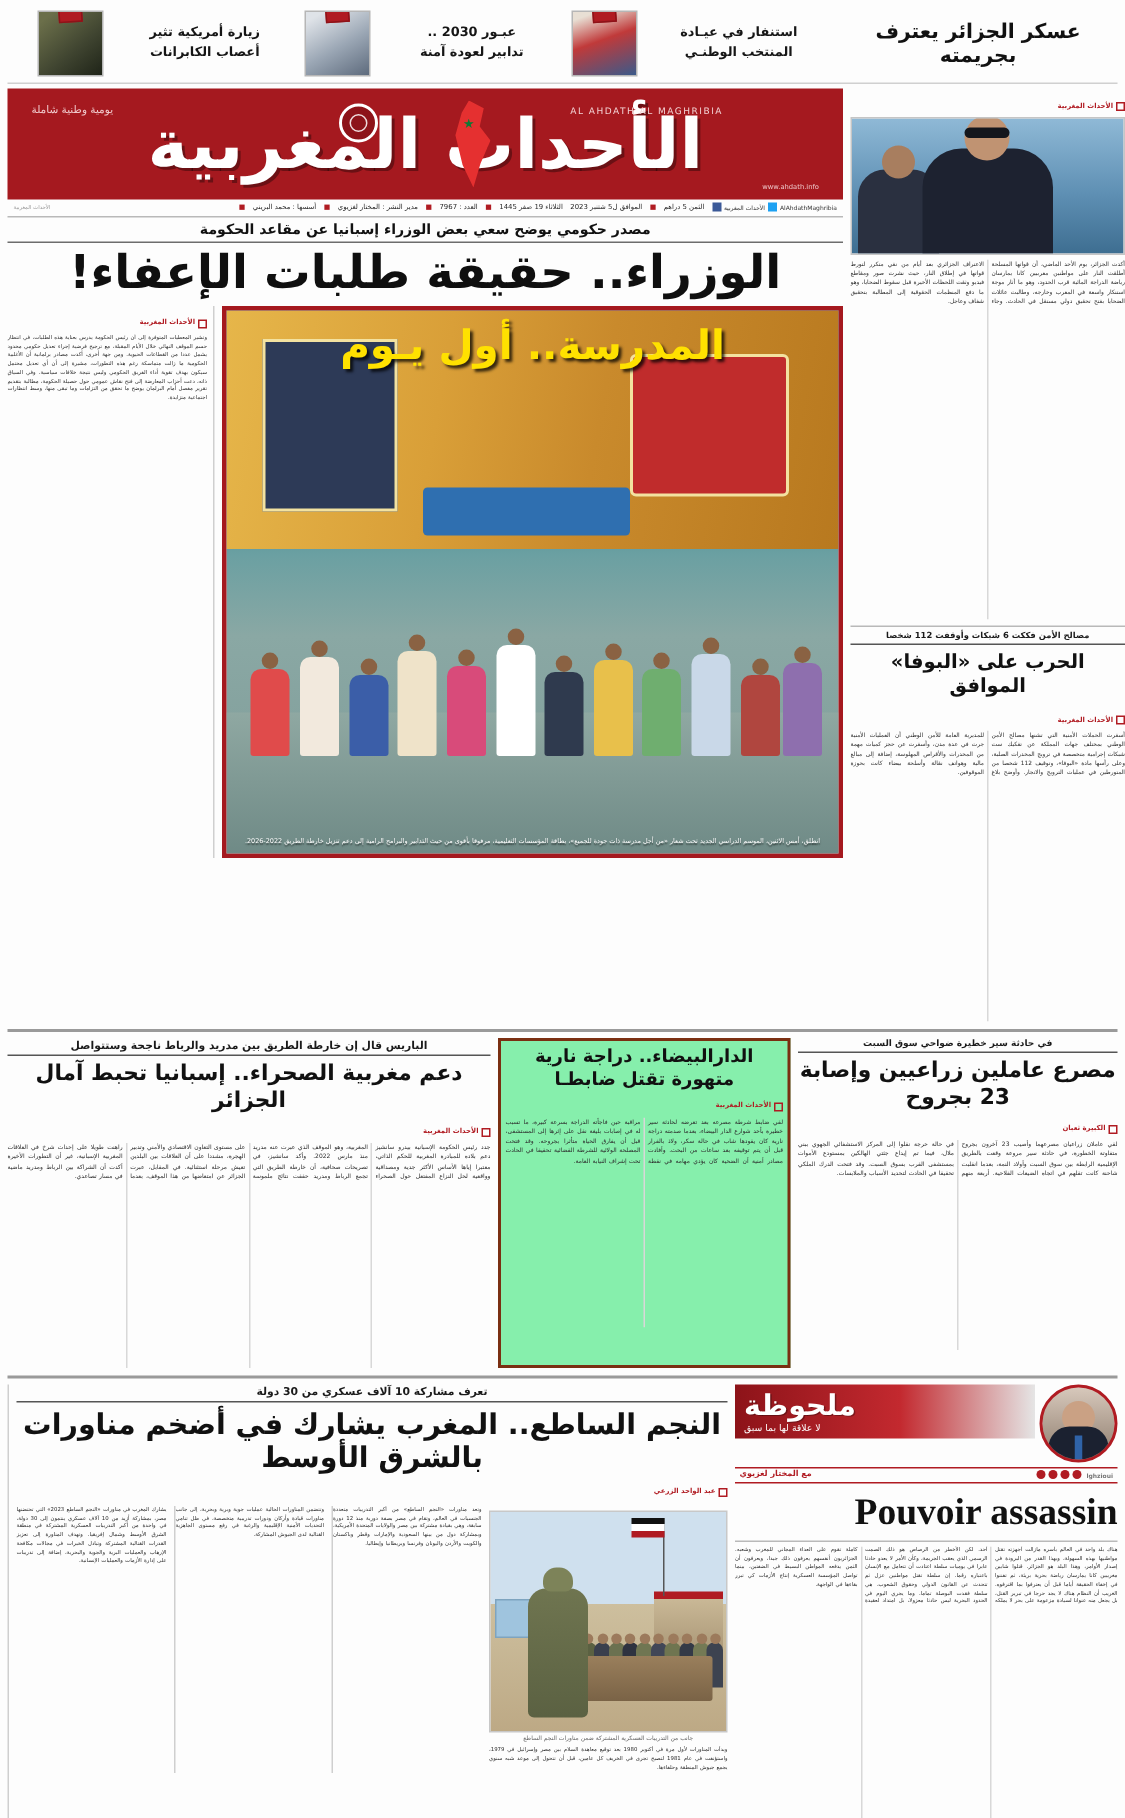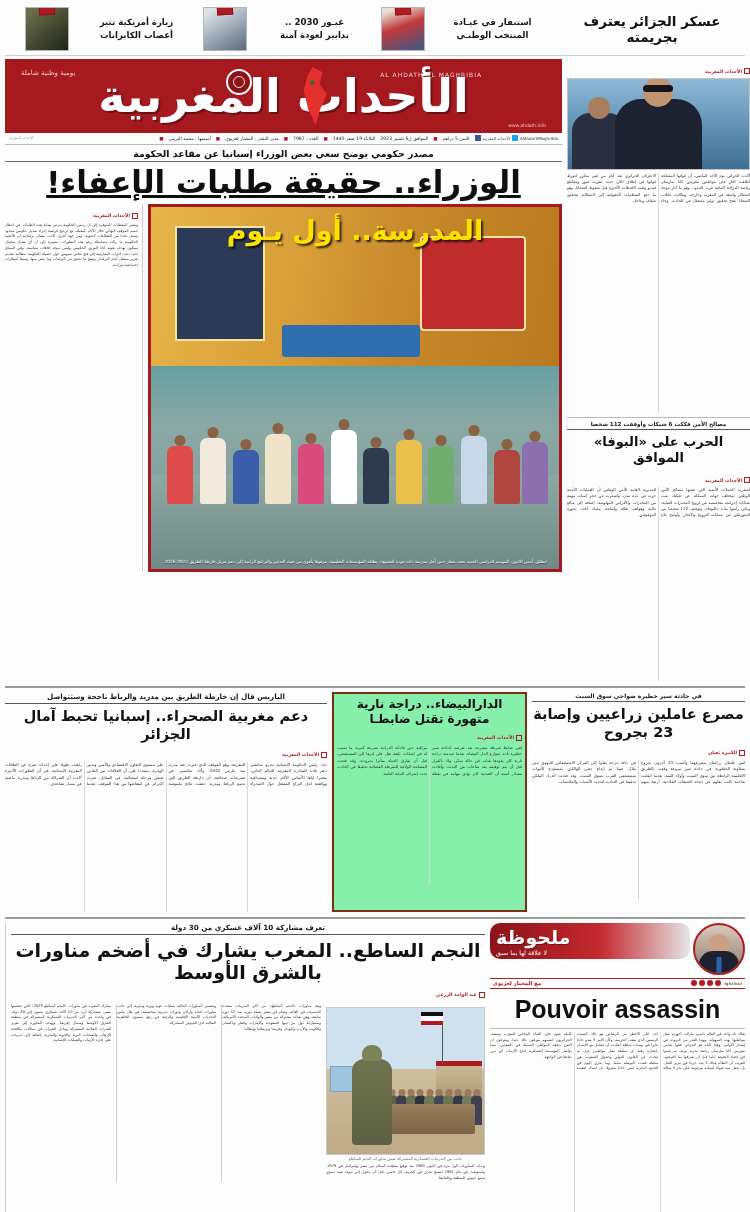--- a/index.html
+++ b/index.html
@@ -144,21 +144,21 @@
   .infobar .social i.tw { background: #1da1f2; }
   .infobar .social .handle { font-size: 4px; color: #333; }
   .infobar .stamp { font-size: 3.6px; color: #999; margin-right: auto; }
 
   .lead-kicker {
     font-size: 9.4px; font-weight: bold; text-align: center; color: #111;
     padding: 3px 0 2px 0; border-bottom: 1px solid #6d6d6d; direction: rtl;
   }
   .lead-hl {
     font-size: 31px; font-weight: bold; text-align: center; color: #0f0f0f;
-    padding: 4px 0 5px 0; direction: rtl; letter-spacing: -0.8px; line-height: 1.08; text-decoration: underline;
+    padding: 4px 0 5px 0; direction: rtl; letter-spacing: -0.8px; line-height: 1.08;
   }
 
   .lead-row { display: flex; flex-direction: row-reverse; gap: 5px; }
   .lead-col {
     width: 138px; flex: none; border-right: 1px solid #cfcfcf; padding-right: 4px;
   }
   .photo-wrap { flex: 1; }
   .photo {
     position: relative; width: 100%; height: 368px; overflow: hidden;
     border: 3px solid #a5191f;
@@ -252,21 +252,21 @@
 
   
   .bottom-band { display: flex; flex-direction: row-reverse; gap: 5px; margin-top: 5px;
                  border-top: 2px solid #9a9a9a; padding-top: 4px; }
   .bb-main { flex: 1; border-left: 1px solid #cfcfcf; padding-left: 5px; }
   .bb-col { width: 255px; flex: none; }
 
   .opinion-head { display: flex; flex-direction: row-reverse; align-items: flex-start; gap: 3px; }
   .op-banner {
     flex: 1; background: linear-gradient(90deg,#8d1319,#c3292f 55%,#e5e5e5);
-    padding: 3px 16px 3px 6px; position: relative; border-radius: 10px;
+    padding: 3px 16px 3px 6px; position: relative;
   }
   .op-title { font-size: 19px; font-weight: bold; color: #fff; text-align: left; direction: rtl;
               text-shadow: 1px 1px 0 rgba(0,0,0,.3); }
   .op-sub { font-size: 6.2px; color: #fff; text-align: left; direction: rtl; margin-top: 1px; }
   .op-portrait {
     width: 52px; height: 52px; border-radius: 50%; border: 2px solid #b01b22; overflow: hidden;
     position: relative; background: linear-gradient(#d7c8bb,#8d7c6d); flex: none;
   }
   .op-portrait .head {
     position: absolute; top: 9px; left: 50%; transform: translateX(-50%);
@@ -282,22 +282,22 @@
   }
   .op-byline {
     display: flex; flex-direction: row-reverse; align-items: center; gap: 3px;
     border-top: 1px solid #b01b22; border-bottom: 1px solid #b01b22;
     margin-top: 3px; padding: 1.5px 3px; font-size: 5.4px; color: #b01b22; font-weight: bold;
     direction: rtl;
   }
   .op-byline .dots { display: flex; flex-direction: row-reverse; gap: 2px; margin-left: auto; }
   .op-byline .dots span { width: 6px; height: 6px; border-radius: 50%; background: #b01b22; display: block; }
   .op-latin-title {
-    font-family: Liberation Sans, sans-serif;
-    font-size: 25px; font-weight: bold; color: #111; text-align: center;
+    font-family: Liberation Serif, serif;
+    font-size: 25px; font-weight: bold; color: #111; text-align: right;
     direction: ltr; margin: 6px 0 4px 0;
   }
 
   .bb-photo {
     width: 100%; height: 148px; position: relative; overflow: hidden; margin-top: 3px;
     background: linear-gradient(#cfe0ee 0 42%, #cdbf9e 42%, #bda985);
     border: 1px solid #c8c8c8;
   }
   .bb-photo .flagpole { position: absolute; top: 4px; right: 26%; width: 1.5px; height: 52px; background: #555; }
   .bb-photo .flag { position: absolute; top: 4px; right: 26%; width: 22px; height: 13px;

